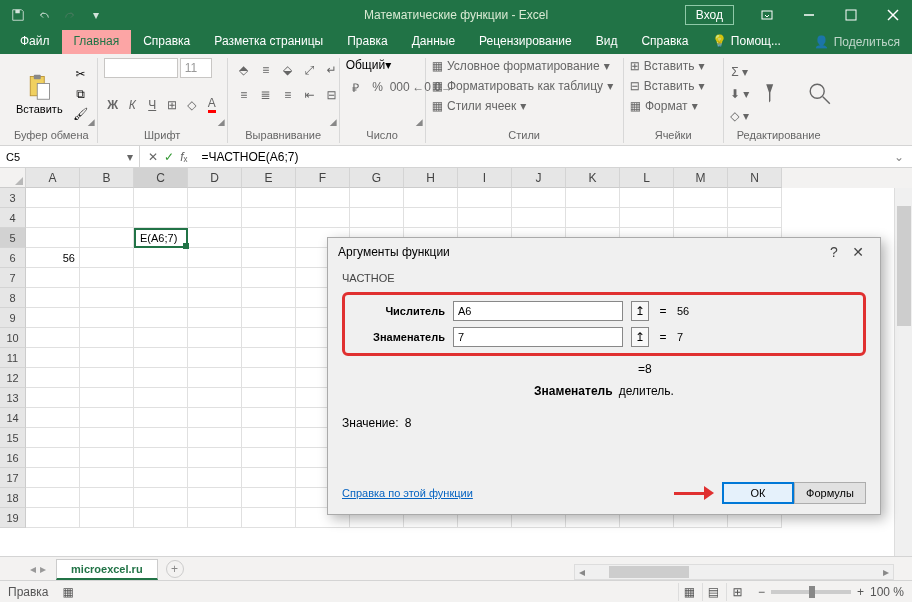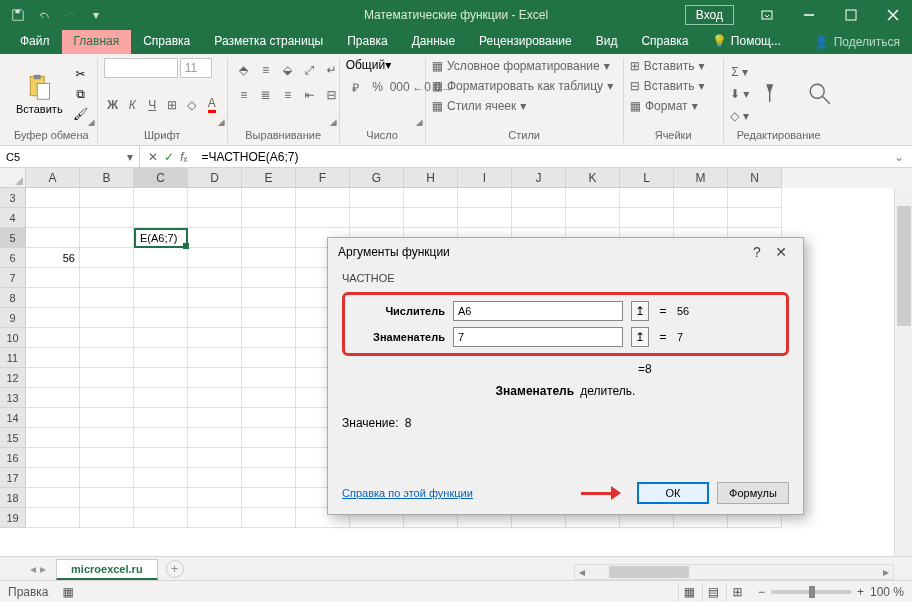--- a/index.html
+++ b/index.html
@@ -39,41 +39,41 @@
 .corner::after{content:"";position:absolute;right:2px;bottom:2px;width:0;height:0;border-left:8px solid transparent;border-bottom:8px solid #b8b8b8}
 .ch{width:54px;text-align:center;border-right:1px solid #d4d4d4;border-bottom:1px solid #ccc;line-height:20px;color:#444;background:#e6e6e6}
 .ch.sel{background:#d2d2d2}
 .rows{overflow:hidden}
 .row{display:flex;height:20px}
 .rh{width:26px;text-align:center;border-right:1px solid #ccc;border-bottom:1px solid #d4d4d4;line-height:20px;color:#444;background:#e6e6e6;font-size:11px}
 .rh.sel{background:#d2d2d2}
 .cell{width:54px;border-right:1px solid #e0e0e0;border-bottom:1px solid #e0e0e0;line-height:20px;padding:0 4px;font-size:11px}
 .cell.active{border:2px solid #217346;line-height:16px;position:relative}
 .cell.active::after{content:"";position:absolute;right:-3px;bottom:-3px;width:6px;height:6px;background:#217346}
-.dialog{position:absolute;left:327px;top:237px;width:477px;height:278px;background:#f0f0f0;border:1px solid #aaa;box-shadow:4px 4px 12px rgba(0,0,0,.3);z-index:10}
+.dialog{position:absolute;left:327px;top:237px;width:554px;height:278px;background:#f0f0f0;border:1px solid #aaa;box-shadow:4px 4px 12px rgba(0,0,0,.3);z-index:10}
 .dlg-title{height:28px;display:flex;align-items:center;padding:0 10px;font-size:12px}
 .dlg-title-txt{flex:1}
 .dlg-help,.dlg-close{width:24px;text-align:center;font-size:14px;color:#444;cursor:pointer}
 .dlg-body{padding:6px 14px}
 .func-name{font-size:11px;color:#444;margin-bottom:8px}
 .arg-box{border:3px solid #e03030;border-radius:6px;padding:6px 8px;margin-bottom:6px}
 .arg-row{display:flex;align-items:center;margin-bottom:6px;gap:8px}
 .arg-label{width:92px;text-align:right;font-weight:bold;font-size:11px}
 .arg-input{width:170px;height:20px;border:1px solid #888;background:#fff;padding:0 4px;font-size:11px}
 .arg-ref{width:18px;height:20px;border:1px solid #888;background:#f8f8f8;display:flex;align-items:center;justify-content:center}
 .arg-eq{width:12px;text-align:center}
 .arg-val{font-size:11px}
 .result-row{display:flex;padding-left:296px;margin-bottom:8px;font-size:11px}
 .desc{font-size:11px;color:#333;margin-bottom:8px}
 .param-desc{text-align:center;font-size:11px;margin-bottom:18px}
 .param-desc b{font-weight:bold}
 .value-row{font-size:11px;margin-bottom:10px}
 .dlg-footer{display:flex;align-items:center;padding:0 14px;position:absolute;bottom:10px;left:0;right:0}
 .help-link{color:#0563c1;text-decoration:underline;font-size:11px}
-.dlg-btns{margin-left:auto;display:flex;gap:8px;align-items:center}
+.dlg-btns{margin-left:auto;display:flex;align-items:center}
 .arrow{width:40px;height:10px;position:relative;margin-right:8px}
 .arrow::before{content:"";position:absolute;left:0;top:4px;width:30px;height:3px;background:#e03030}
 .arrow::after{content:"";position:absolute;right:0;top:-2px;width:0;height:0;border-left:10px solid #e03030;border-top:7px solid transparent;border-bottom:7px solid transparent}
 .dlg-btn{width:72px;height:22px;border:1px solid #adadad;background:#e1e1e1;font-size:11px}
 .dlg-btn.primary{border:2px solid #0078d7;background:#e5f1fb}
 .sheet-tabs{height:24px;border-top:1px solid #d4d4d4;display:flex;align-items:center;background:#f3f2f1;padding-left:30px;position:relative}
 .tab-nav{display:flex;gap:4px;color:#999;margin-right:10px}
 .sheet-tab{background:#fff;border:1px solid #ccc;border-bottom:none;padding:3px 14px;font-size:11px;position:relative;top:1px}
 .sheet-tab.active{border-bottom:2px solid #217346;font-weight:bold;color:#217346}
 .add-sheet{margin-left:8px;width:18px;height:18px;border:1px solid #ccc;border-radius:50%;text-align:center;line-height:16px;color:#888}

